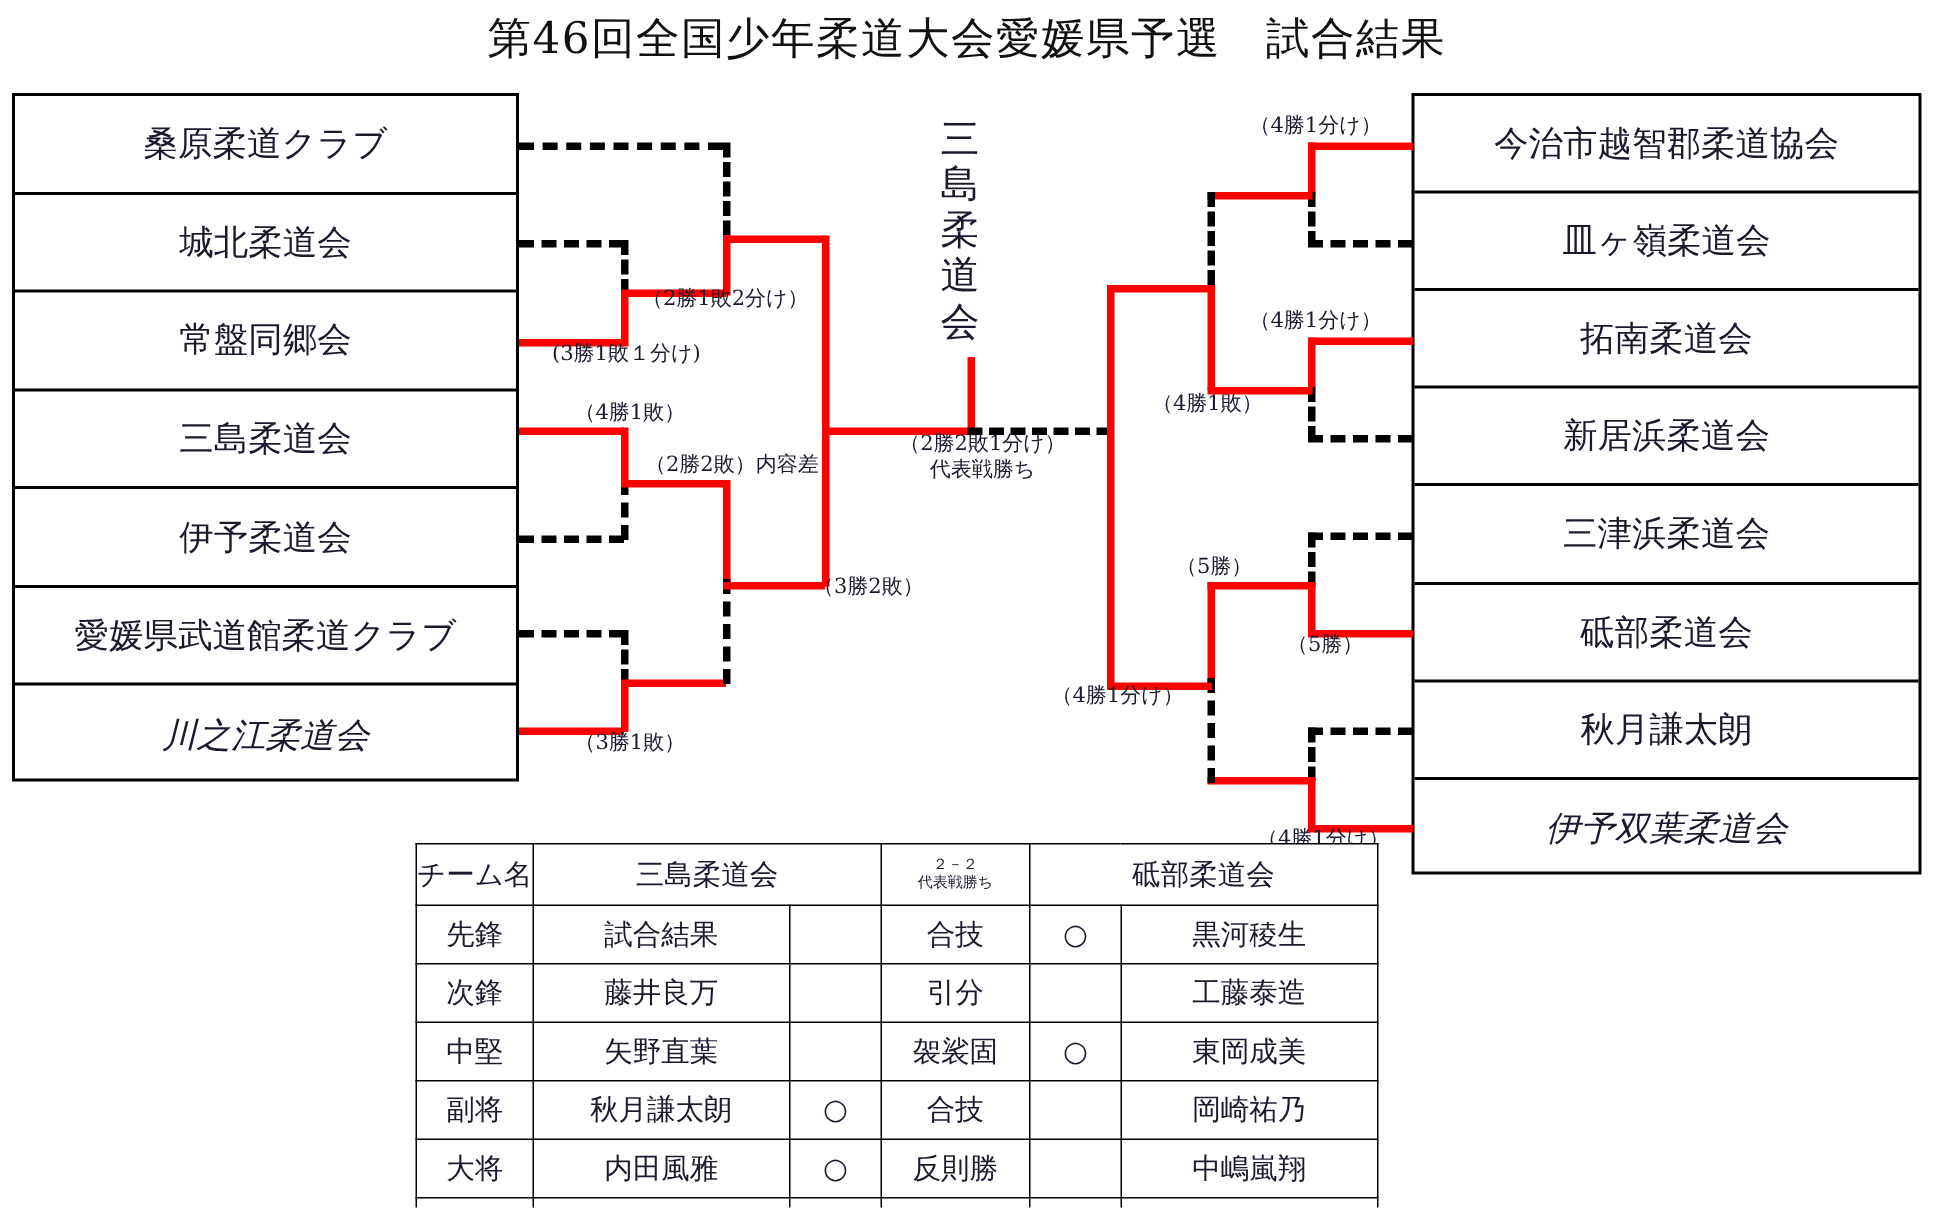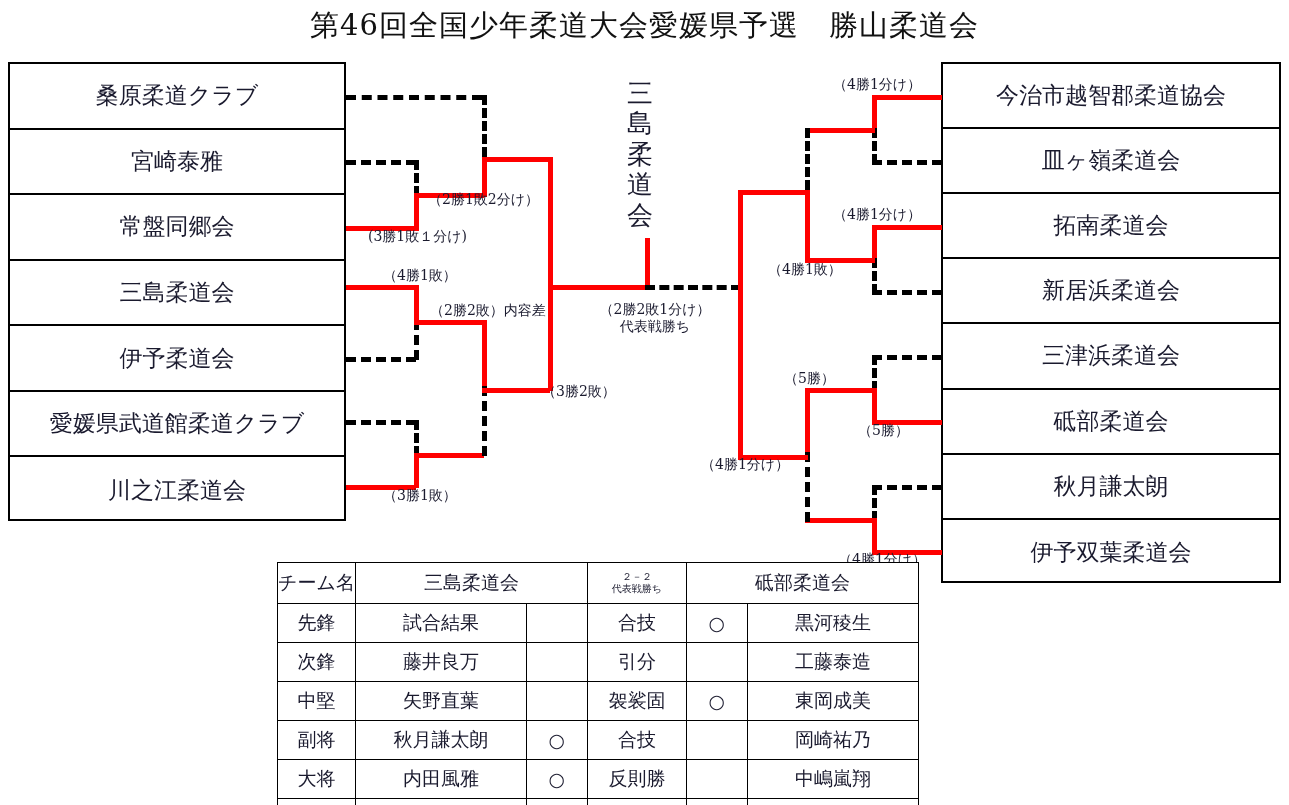--- a/index.html
+++ b/index.html
@@ -31,21 +31,21 @@
     background:#fff;
   }
   .teambox .cell{
     box-sizing:border-box;
     border-bottom:2px solid #000;
     display:flex;align-items:center;justify-content:center;
     font-size:23px;
     color:#1a1a2e;
     white-space:nowrap;
   }
-  .teambox .cell:last-child{border-bottom:none;}
+  .teambox .cell:last-child{border-bottom:none;font-style:italic;}
 
   #left-teams{left:8px;top:62px;width:338px;height:459px;}
   #left-teams .cell{height:65.57px;}
   #right-teams{left:941px;top:62px;width:340px;height:521px;}
   #right-teams .cell{height:65.12px;}
 
   
   .champion{
     position:absolute;
     left:615px;top:78px;width:50px;
@@ -93,25 +93,25 @@
   #result-table .c-name{width:170px;}
   #result-table .c-mark{width:60px;}
   #result-table .c-tech{width:98px;}
   #result-table .two-line{font-size:10px;line-height:1.2;}
 </style>
 </head>
 <body>
 
 <div id="root">
 
-  <div class="title">第46回全国少年柔道大会愛媛県予選　勝山柔道会</div>
+  <div class="title">第46回全国少年柔道大会愛媛県予選　試合結果</div>
 
   <div class="teambox" id="left-teams">
     <div class="cell">桑原柔道クラブ</div>
-    <div class="cell">宮崎泰雅</div>
+    <div class="cell">城北柔道会</div>
     <div class="cell">常盤同郷会</div>
     <div class="cell">三島柔道会</div>
     <div class="cell">伊予柔道会</div>
     <div class="cell">愛媛県武道館柔道クラブ</div>
     <div class="cell">川之江柔道会</div>
   </div>
 
   <div class="teambox" id="right-teams">
     <div class="cell">今治市越智郡柔道協会</div>
     <div class="cell">皿ヶ嶺柔道会</div>
@@ -226,21 +226,21 @@
 
   <div class="ln v-red" style="left:738px;top:190px;height:268px;"></div>
 
   <div class="ann" style="left:428px;top:191px;">（2勝1敗2分け）</div>
   <div class="ann" style="left:368px;top:228px;">(3勝1敗１分け)</div>
   <div class="ann" style="left:383px;top:267px;">（4勝1敗）</div>
   <div class="ann" style="left:430px;top:302px;">（2勝2敗）内容差</div>
   <div class="ann" style="left:518px;top:383px;margin-left:24px;">（3勝2敗）</div>
   <div class="ann" style="left:383px;top:487px;">（3勝1敗）</div>
 
-  <div class="ann ctr" style="left:583px;top:288px;width:144px;margin-top:13px;">
+  <div class="ann ctr" style="left:583px;top:288px;width:144px;">
     <div>（2勝2敗1分け）</div>
     <div>代表戦勝ち</div>
   </div>
 
   <div class="ann" style="left:833px;top:76px;">（4勝1分け）</div>
   <div class="ann" style="left:833px;top:206px;">（4勝1分け）</div>
   <div class="ann" style="left:768px;top:261px;">（4勝1敗）</div>
   <div class="ann" style="left:784px;top:370px;">（5勝）</div>
   <div class="ann" style="left:858px;top:422px;">（5勝）</div>
   <div class="ann" style="left:701px;top:456px;">（4勝1分け）</div>

